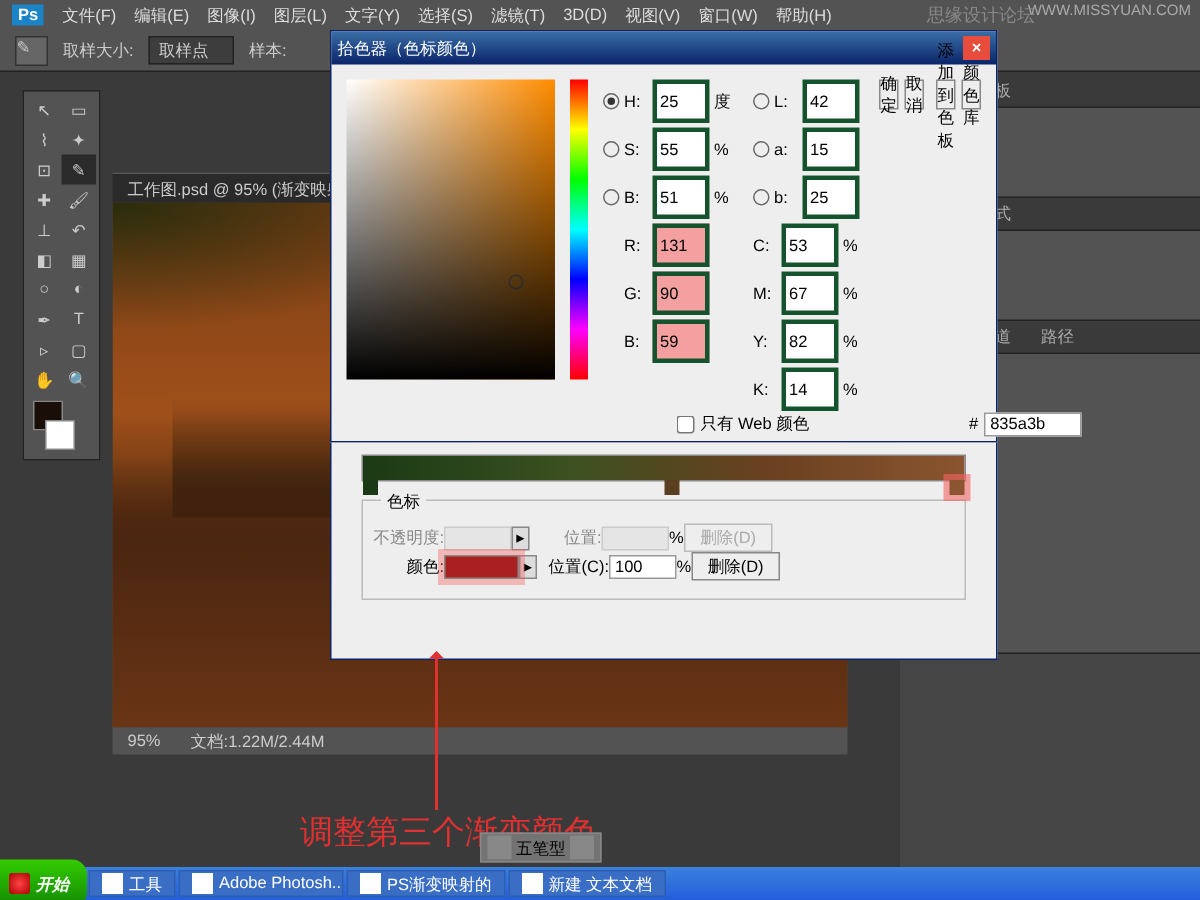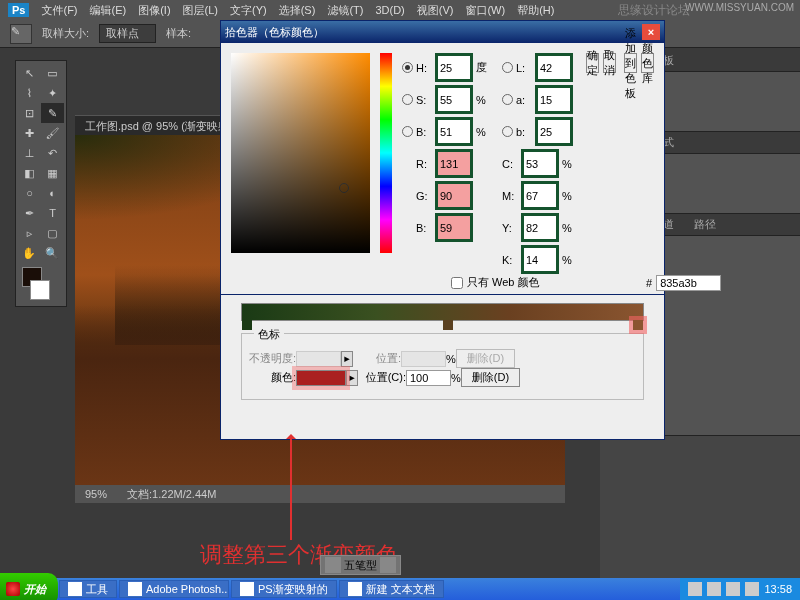--- a/index.html
+++ b/index.html
@@ -345,20 +345,13 @@
       <span>Adobe Photosh...</span>
     </div>
   <div class="task-item">
       <div class="task-icon"></div>
       <span>PS渐变映射的</span>
     </div>
   <div class="task-item">
       <div class="task-icon"></div>
       <span>新建 文本文档</span>
     </div>
-  <div class="tray">
-    <div class="tray-icon"></div>
-    <div class="tray-icon"></div>
-    <div class="tray-icon"></div>
-    <div class="tray-icon"></div>
-    <span>13:58</span>
-  </div>
 </div>
 
 </body></html>

